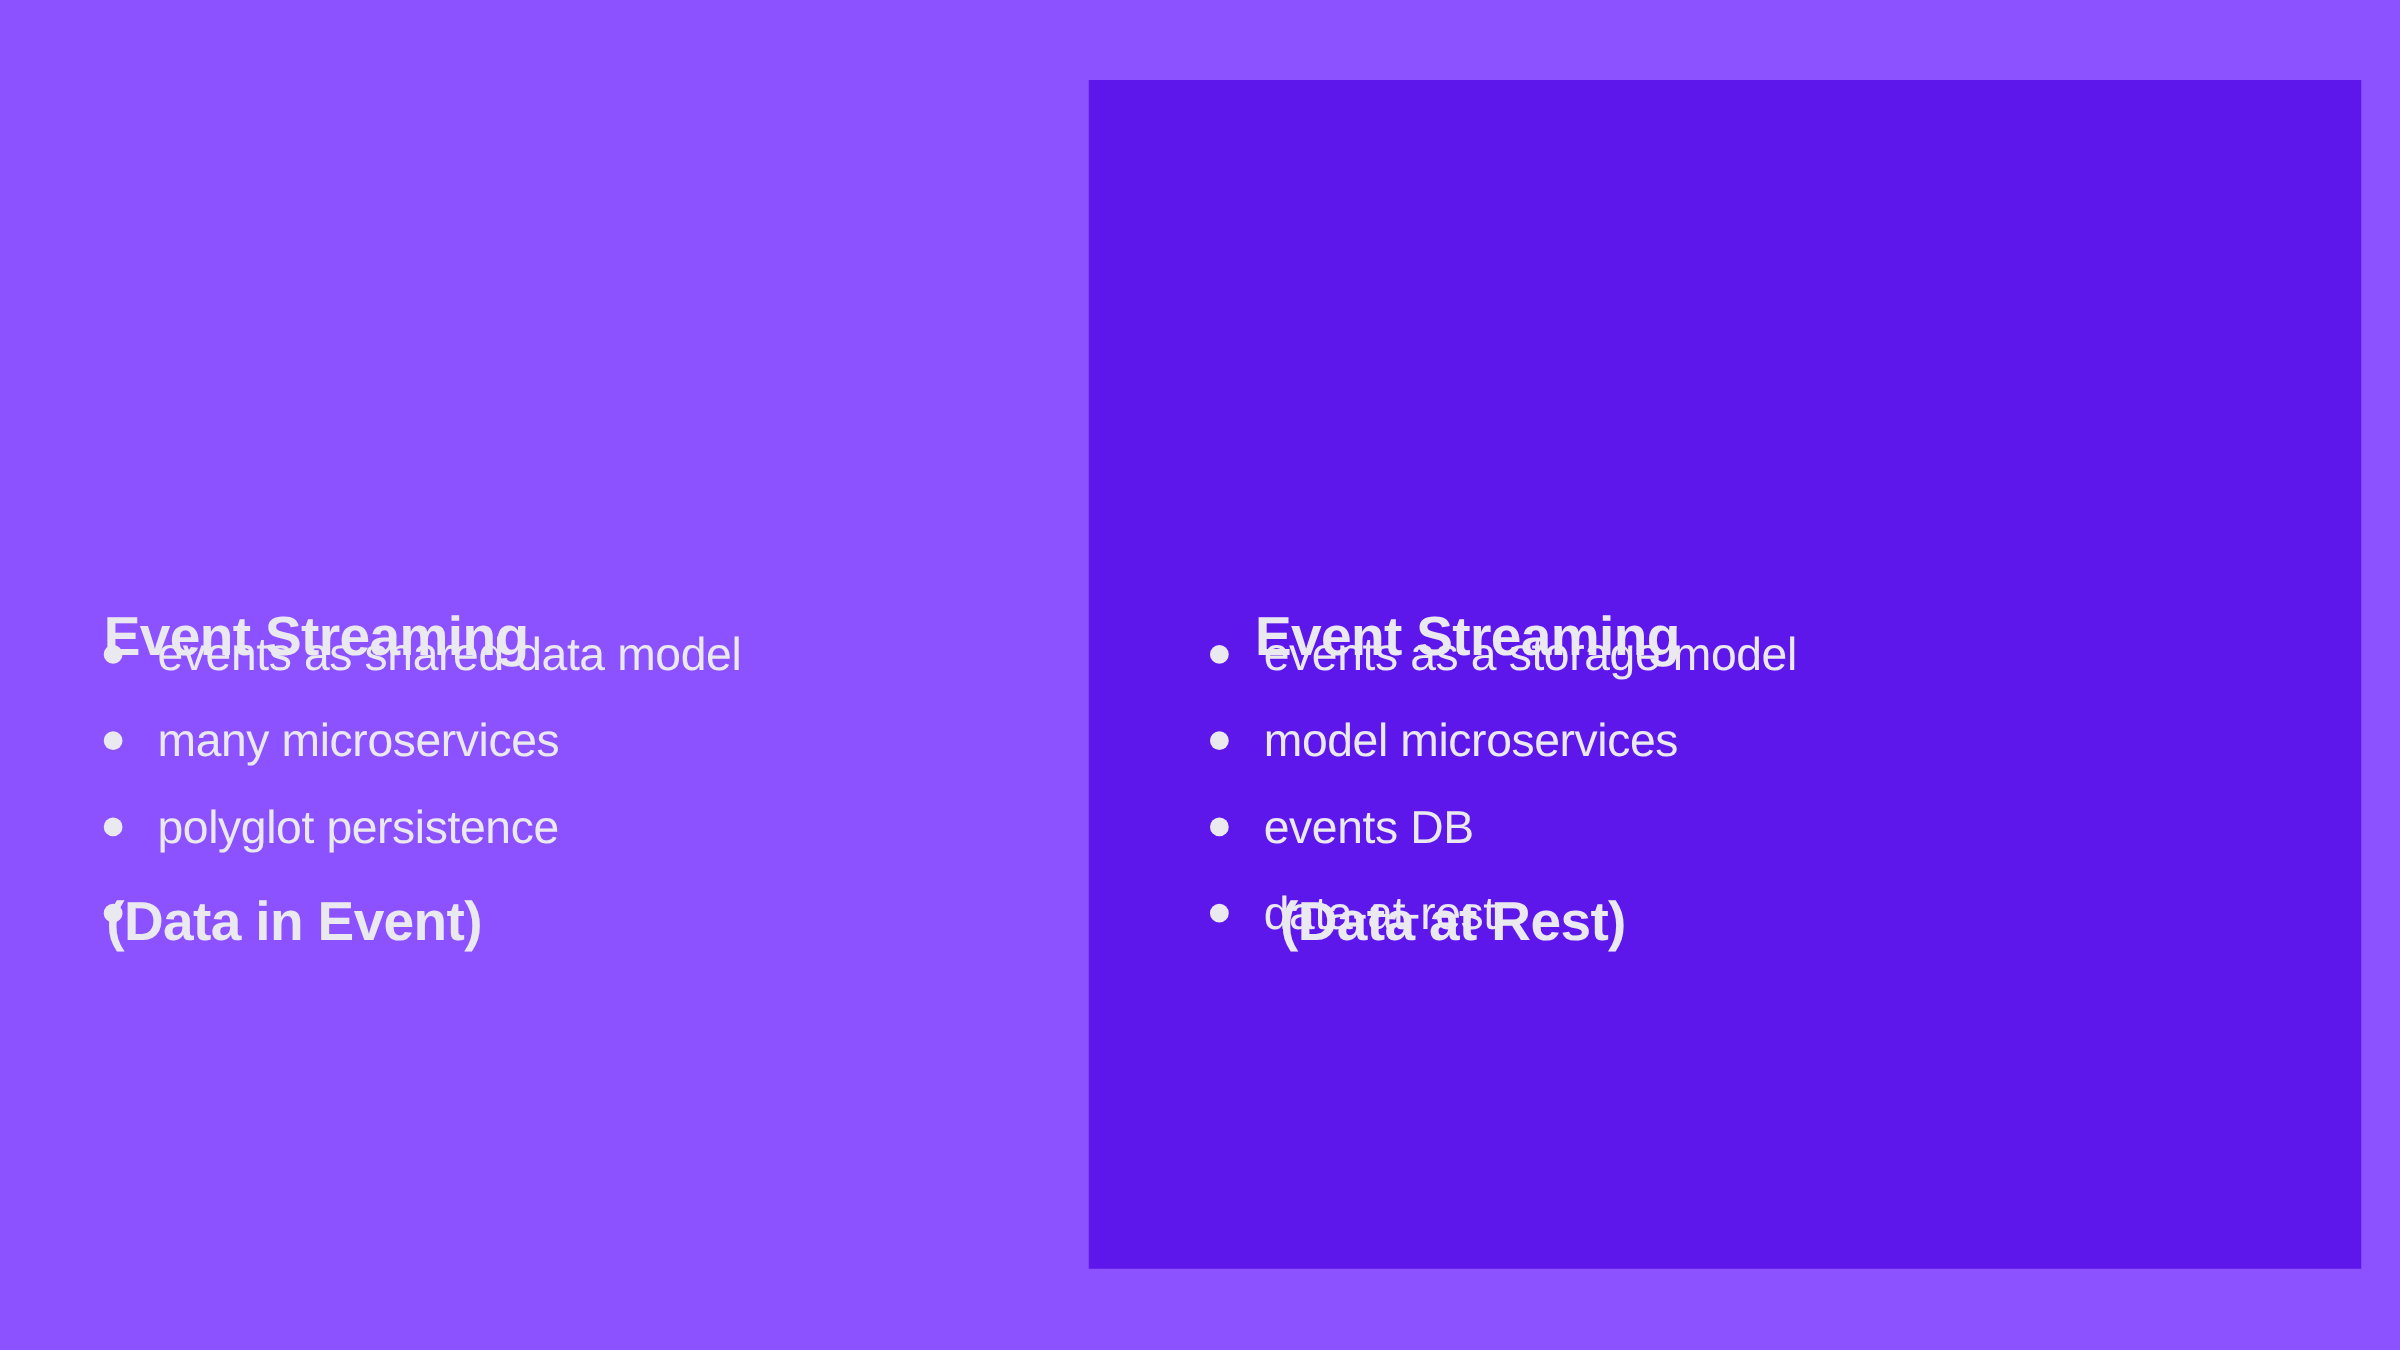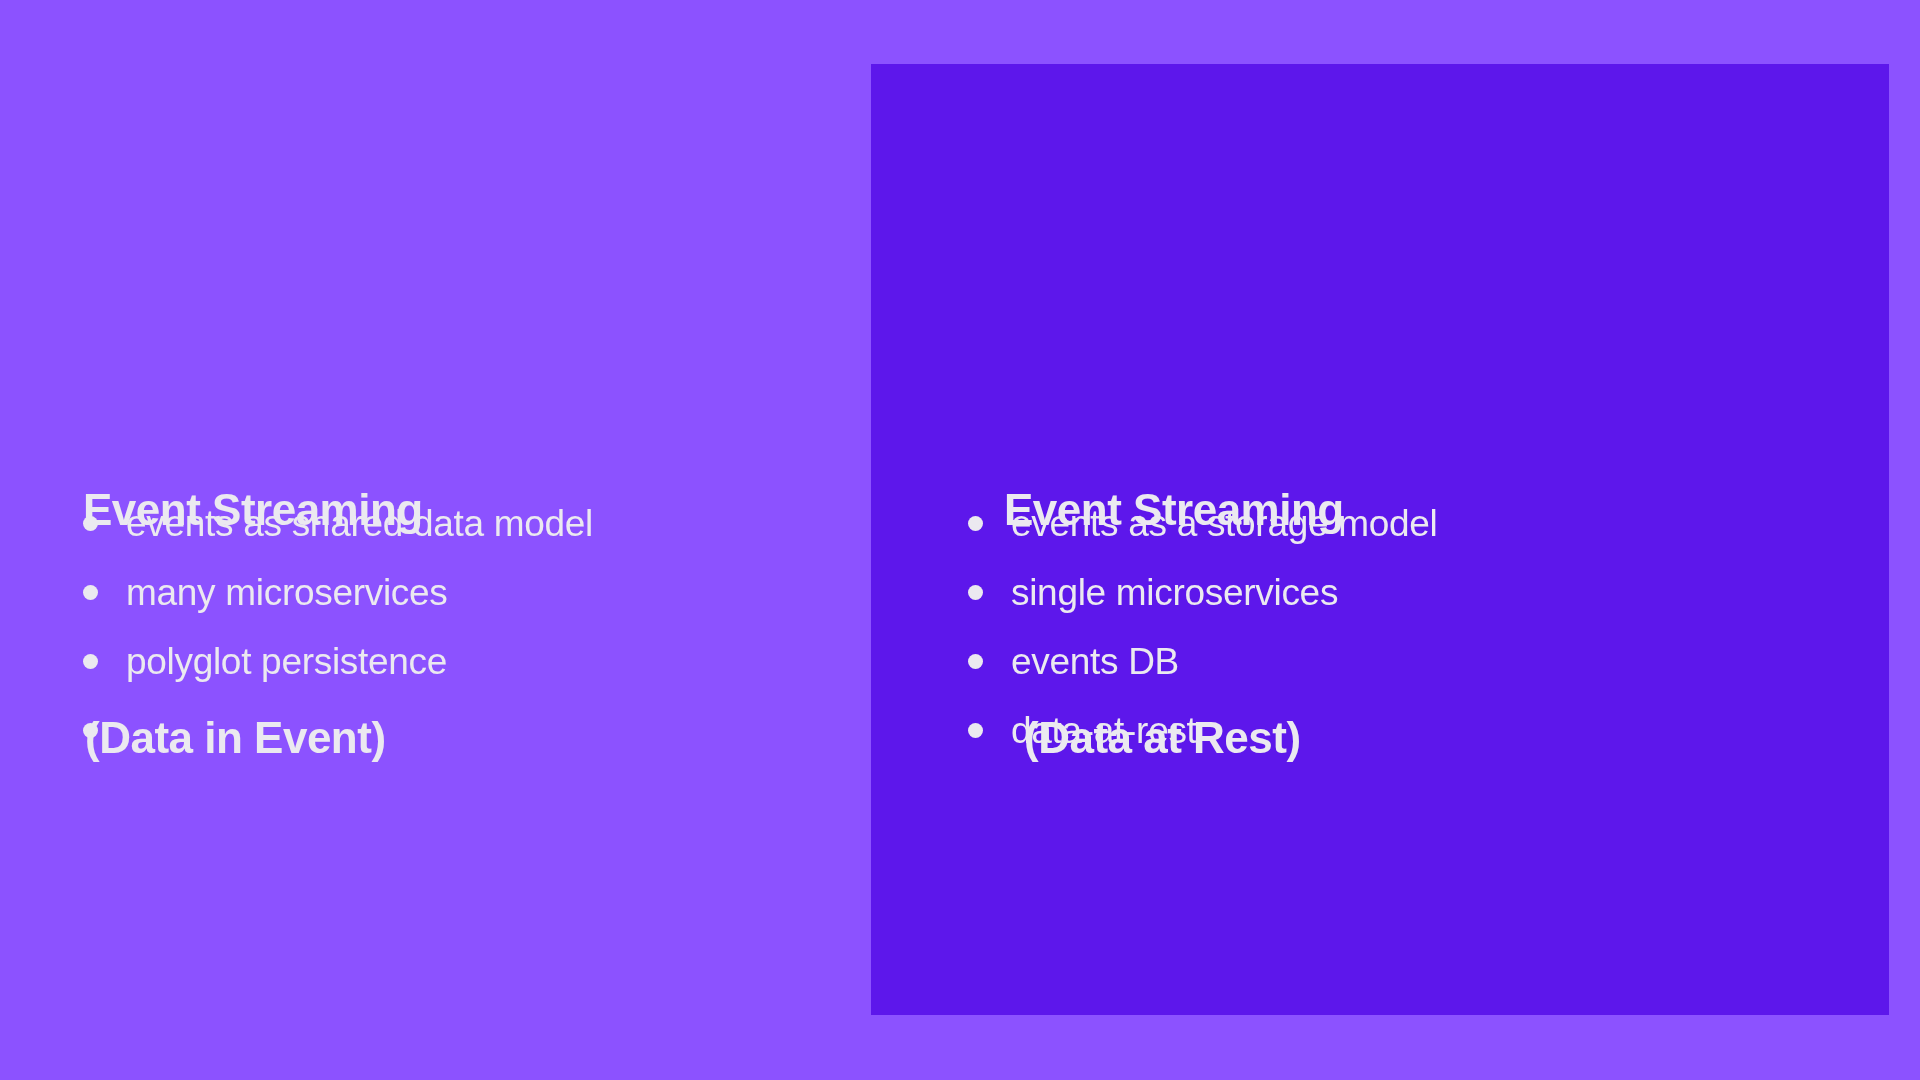--- a/index.html
+++ b/index.html
@@ -72,16 +72,16 @@
   <li><span class="dot"></span></li>
 </ul>
 
 <h2 class="title right-title">
   <span class="line line1">Event Streaming</span>
   <span class="line line2">(Data at Rest)</span>
 </h2>
 
 <ul class="bullets right-list">
   <li><span class="dot"></span><span>events as a storage model</span></li>
-  <li><span class="dot"></span><span>single microservices</span></li>
+  <li><span class="dot"></span><span>model microservices</span></li>
   <li><span class="dot"></span><span>events DB</span></li>
   <li><span class="dot"></span><span>data-at-rest</span></li>
 </ul>
 
 </body></html>

